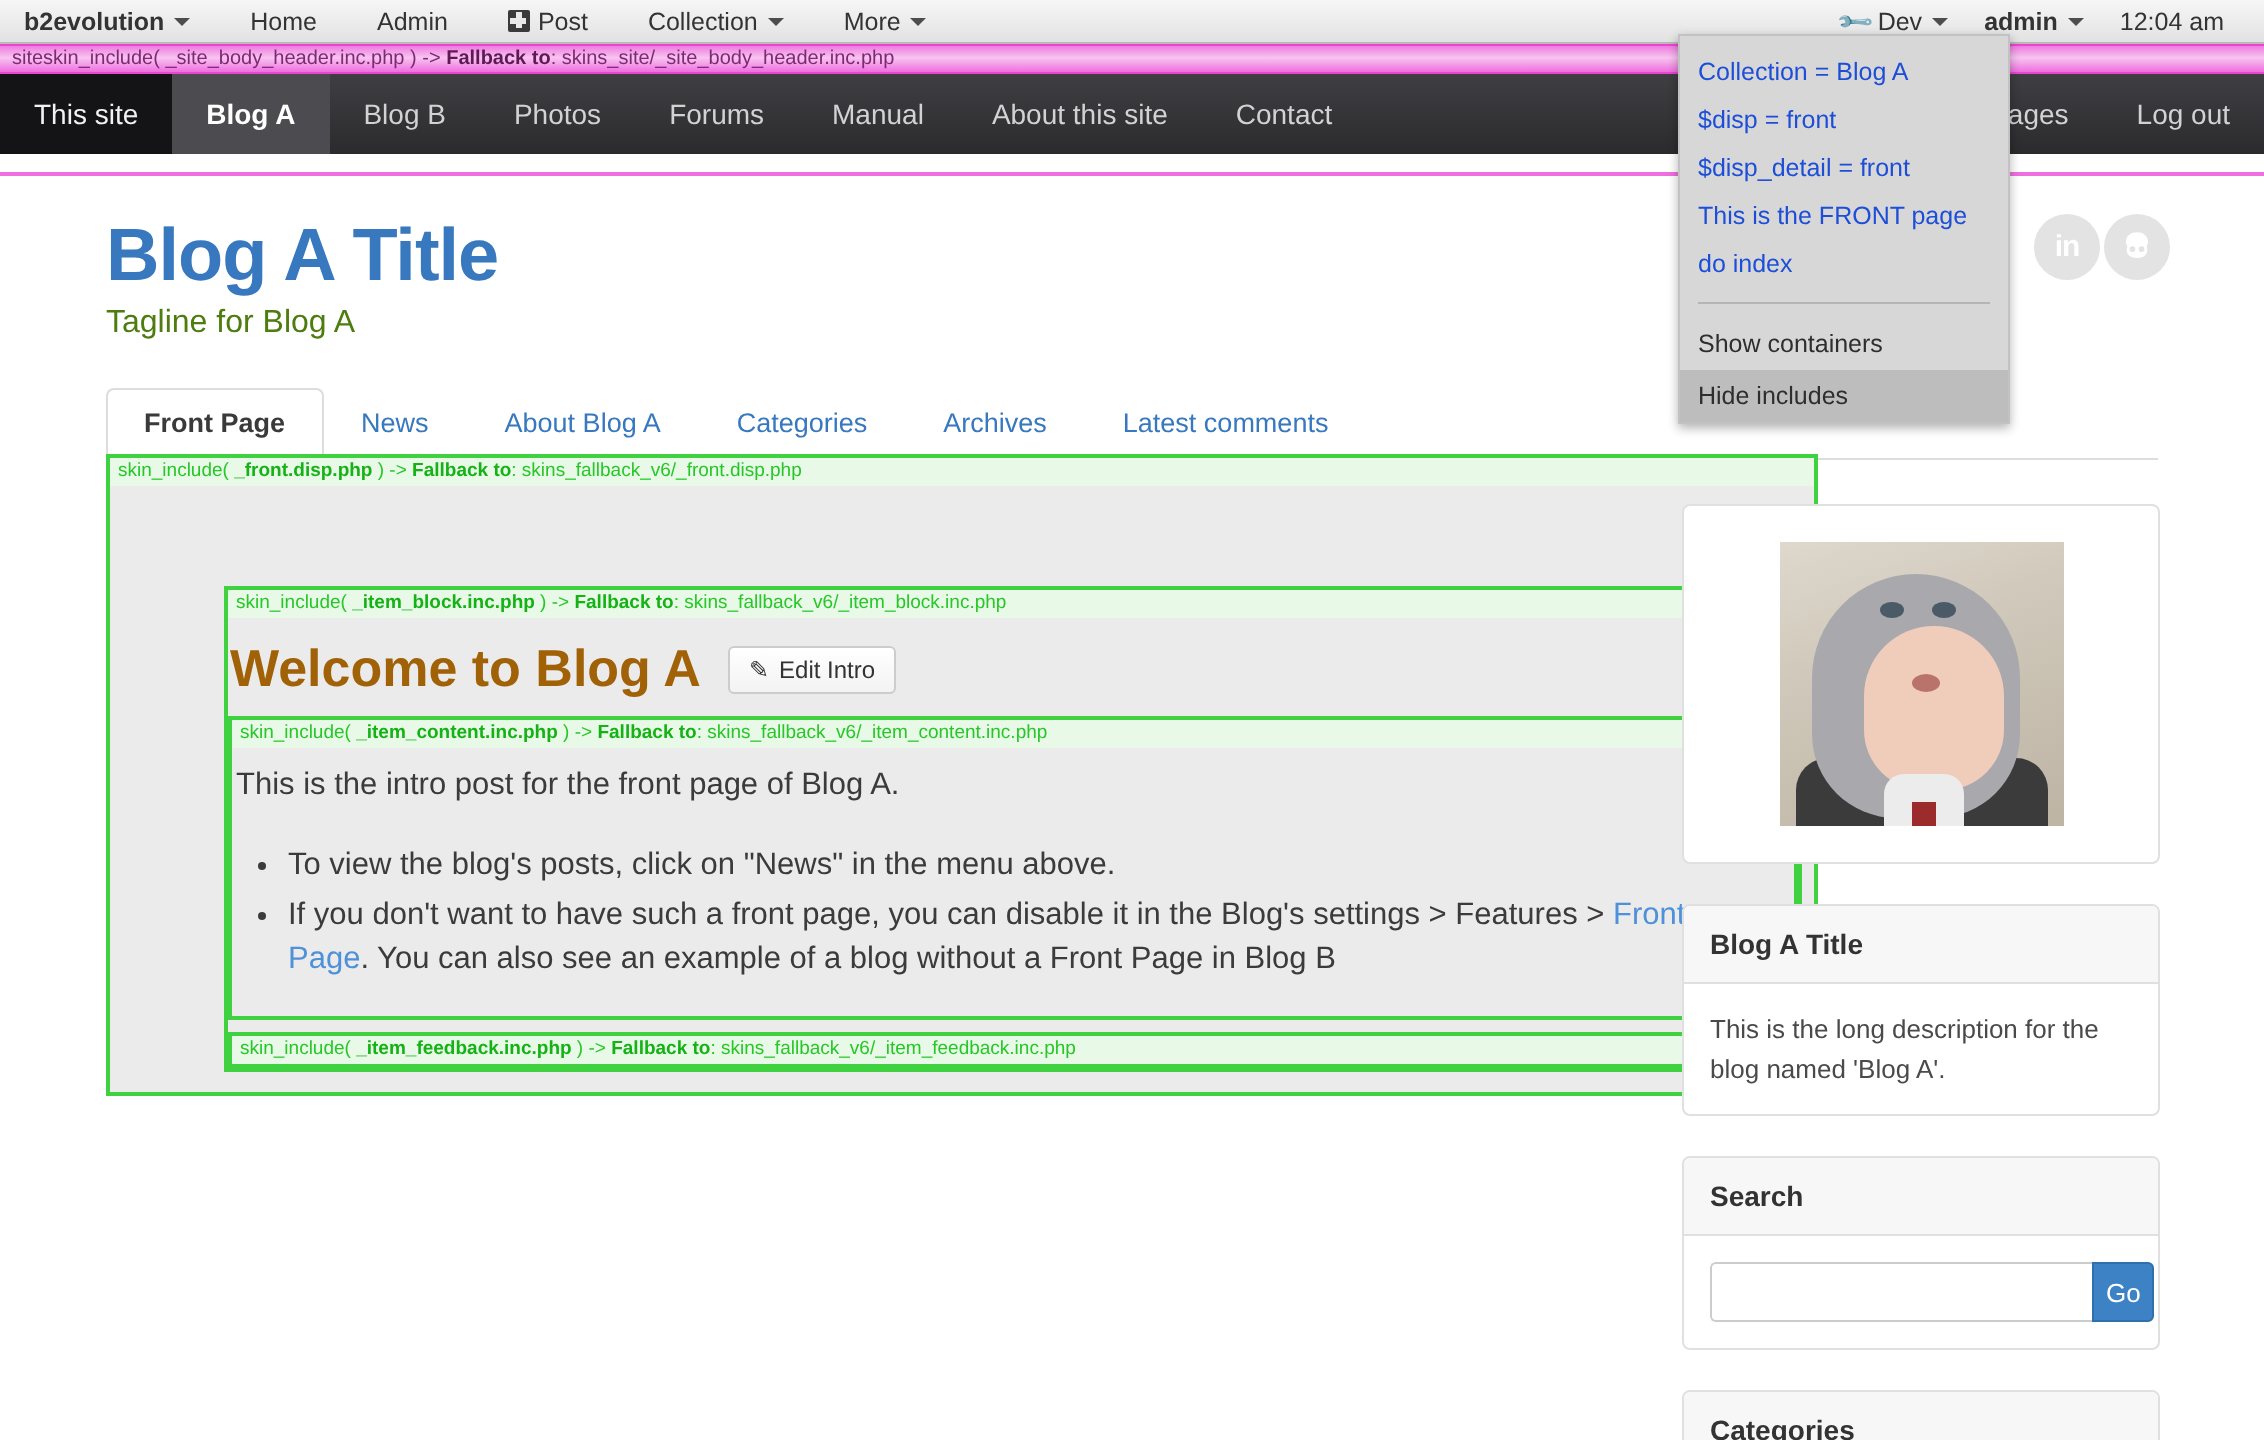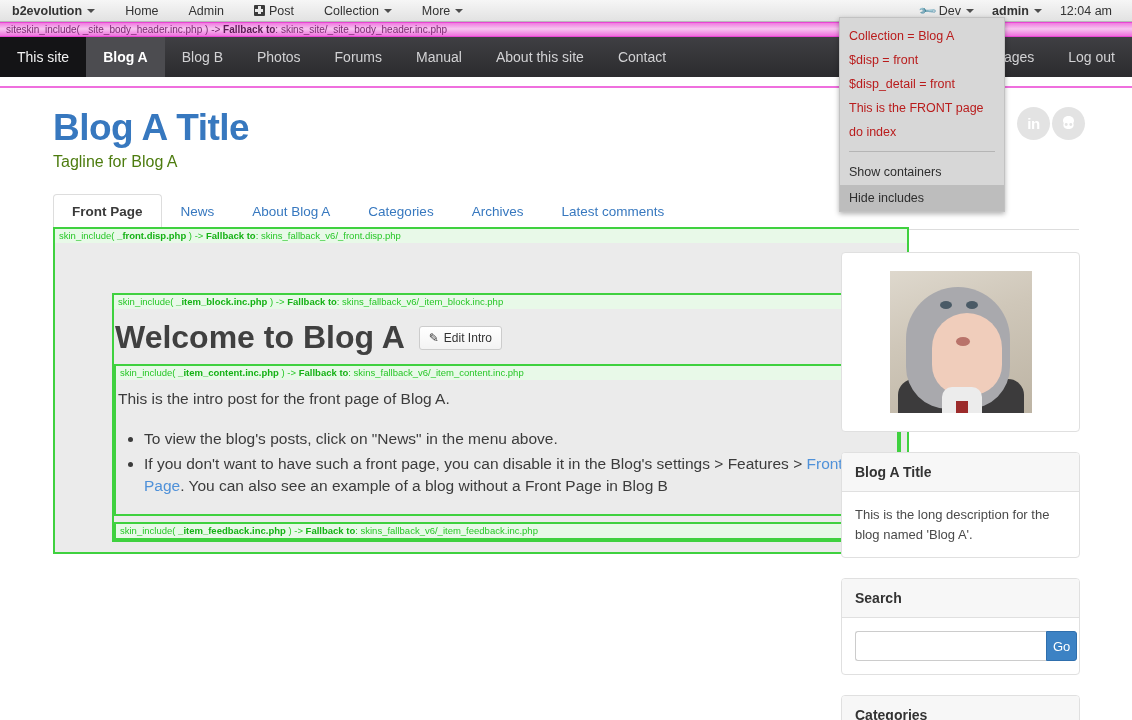--- a/index.html
+++ b/index.html
@@ -131,21 +131,21 @@
 
   .inc-front { padding:0 0 10px 0; background:#ebebeb; }
   .inc-block { margin:50px 6px 0 57px; background:#ebebeb; }
   .inc-content { margin:0 0 0 0; background:#ebebeb; }
   .inc-feedback { margin:6px 0 0 0; background:#ebebeb; }
 
   .post-head {
     display:flex; align-items:center; gap:14px;
     padding:10px 12px 8px 0; margin-left:1px;
   }
-  .post-title { font-size:32px; font-weight:bold; color:#404040; }
+  .post-title { font-size:26px; font-weight:bold; color:#a16207; }
   .btn-edit {
     border:1px solid #cccccc; background:linear-gradient(#ffffff,#f3f3f3);
     border-radius:3px; padding:4px 9px; font-size:12px; color:#333;
     display:inline-flex; align-items:center; gap:5px; cursor:default;
   }
   .pencil-sq { font-size:12px; }
 
   .post-body { padding:8px 14px 14px 2px; font-size:15.5px; color:#3b3b3b; line-height:1.45; }
   .post-body p { margin:0 0 18px 0; }
   .post-body ul { margin:0; padding-left:26px; }
@@ -194,21 +194,21 @@
   }
 
   
   #dev-menu {
     position:absolute; top:17px; left:839px; width:166px;
     background:#d7d7d7; border:1px solid #c2c2c2;
     box-shadow:0 2px 5px rgba(0,0,0,.3);
     z-index:60; padding:6px 0 0 0;
   }
   .dm-info {
-    padding:5px 9px; font-size:12.5px; color:#b91c1c; white-space:nowrap; cursor:default;
+    padding:5px 9px; font-size:12.5px; color:#1d4ed8; white-space:nowrap; cursor:default;
   }
   .dm-sep { height:1px; background:#b5b5b5; margin:7px 9px; }
   .dm-item { padding:6px 9px; font-size:12.5px; color:#2e2e2e; white-space:nowrap; cursor:default; }
   .dm-item.hl { background:#bdbdbd; }
 </style>
 </head>
 <body>
 
 <div id="evobar">
   <div class="eb-left">

